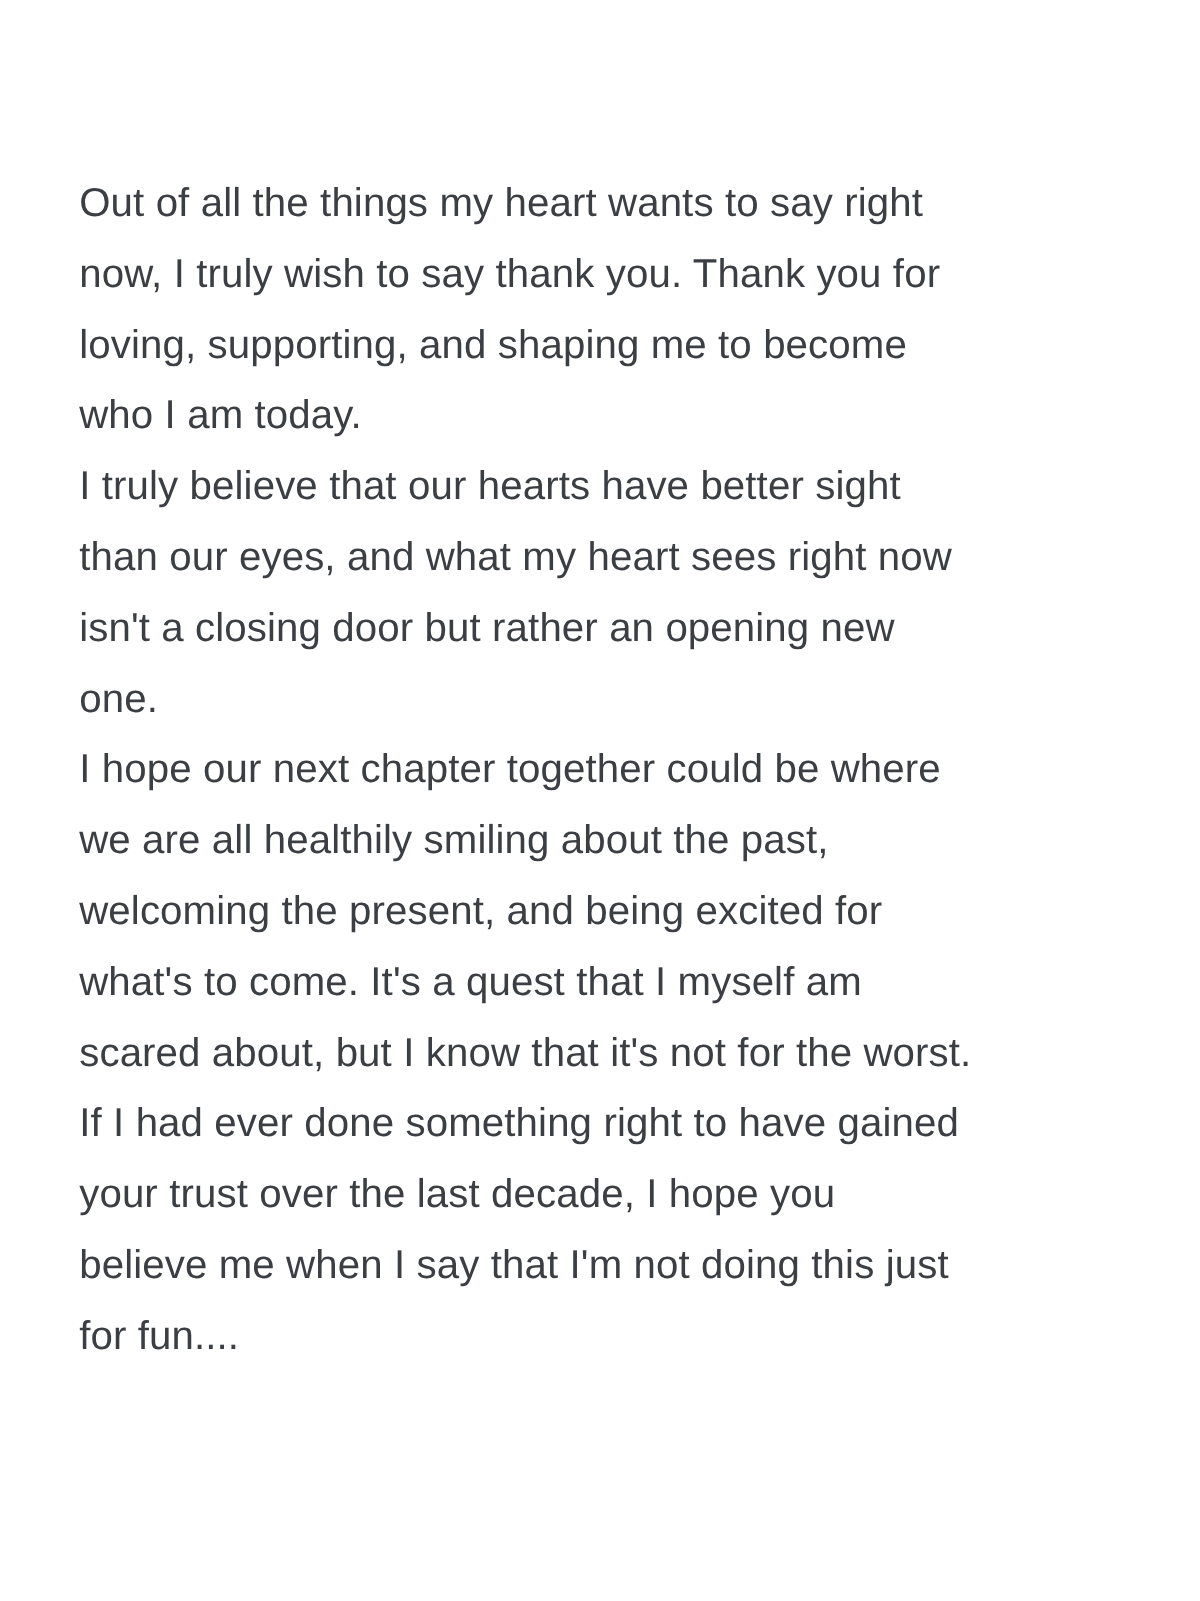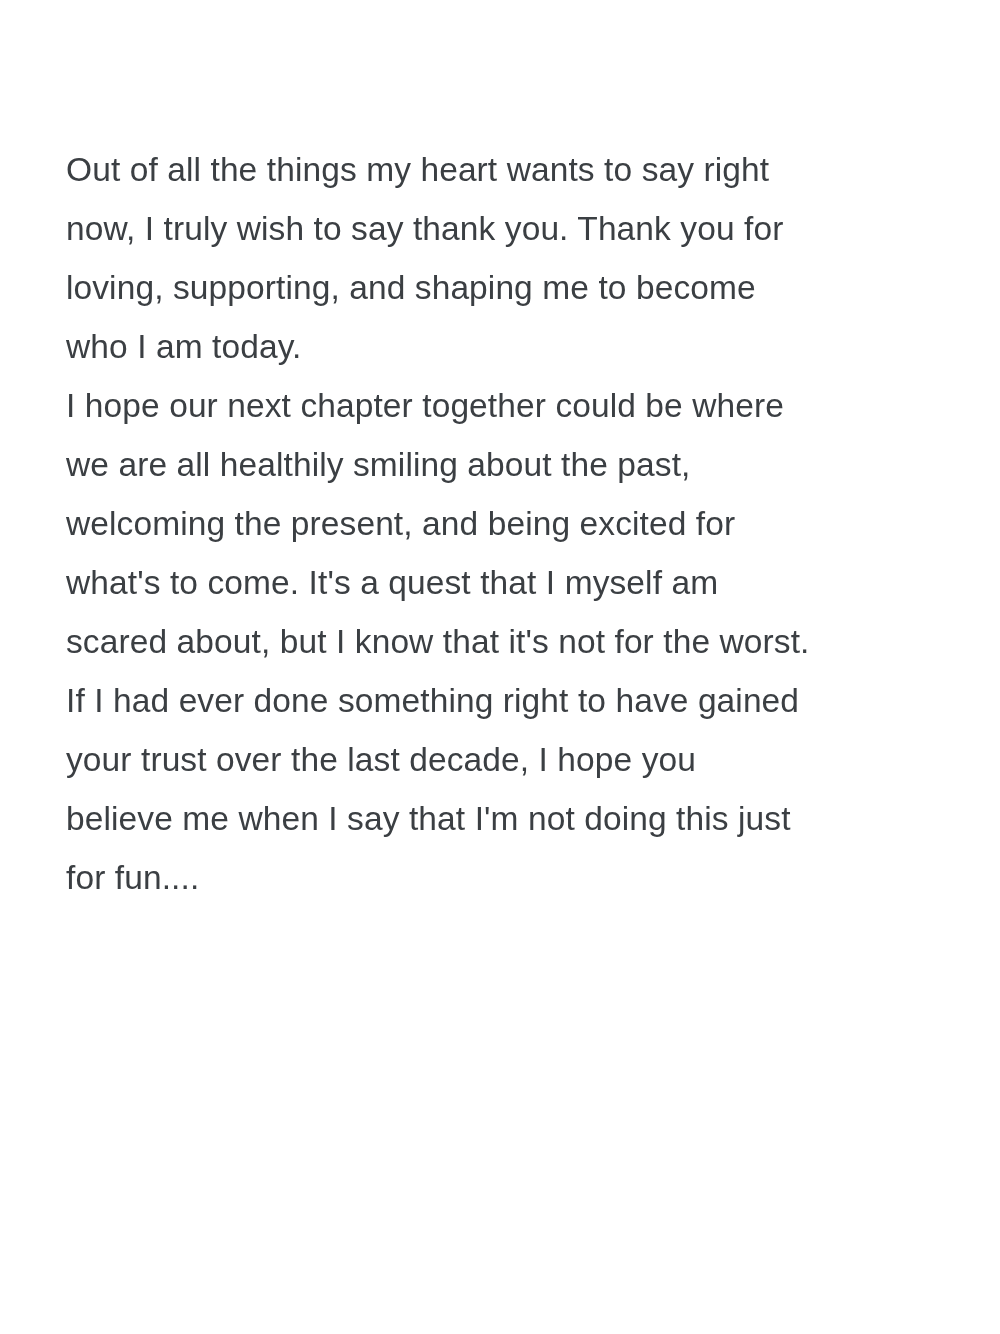--- a/index.html
+++ b/index.html
@@ -32,15 +32,16 @@
     padding: 0;
     white-space: normal;
   }
 </style>
 </head>
 <body>
 
 <div class="page">
   <div class="note-body">
     <p class="note-paragraph">Out of all the things my heart wants to say right now, I truly wish to say thank you. Thank you for loving, supporting, and shaping me to become who I am today.</p>
+    <p class="note-paragraph">I truly believe that our hearts have better sight than our eyes, and what my heart sees right now isn't a closing door but rather an opening new one.</p>
     <p class="note-paragraph">I hope our next chapter together could be where we are all healthily smiling about the past, welcoming the present, and being excited for what's to come. It's a quest that I myself am scared about, but I know that it's not for the worst. If I had ever done something right to have gained your trust over the last decade, I hope you believe me when I say that I'm not doing this just for fun....</p>
   </div>
 </div>
 
 </body></html>

